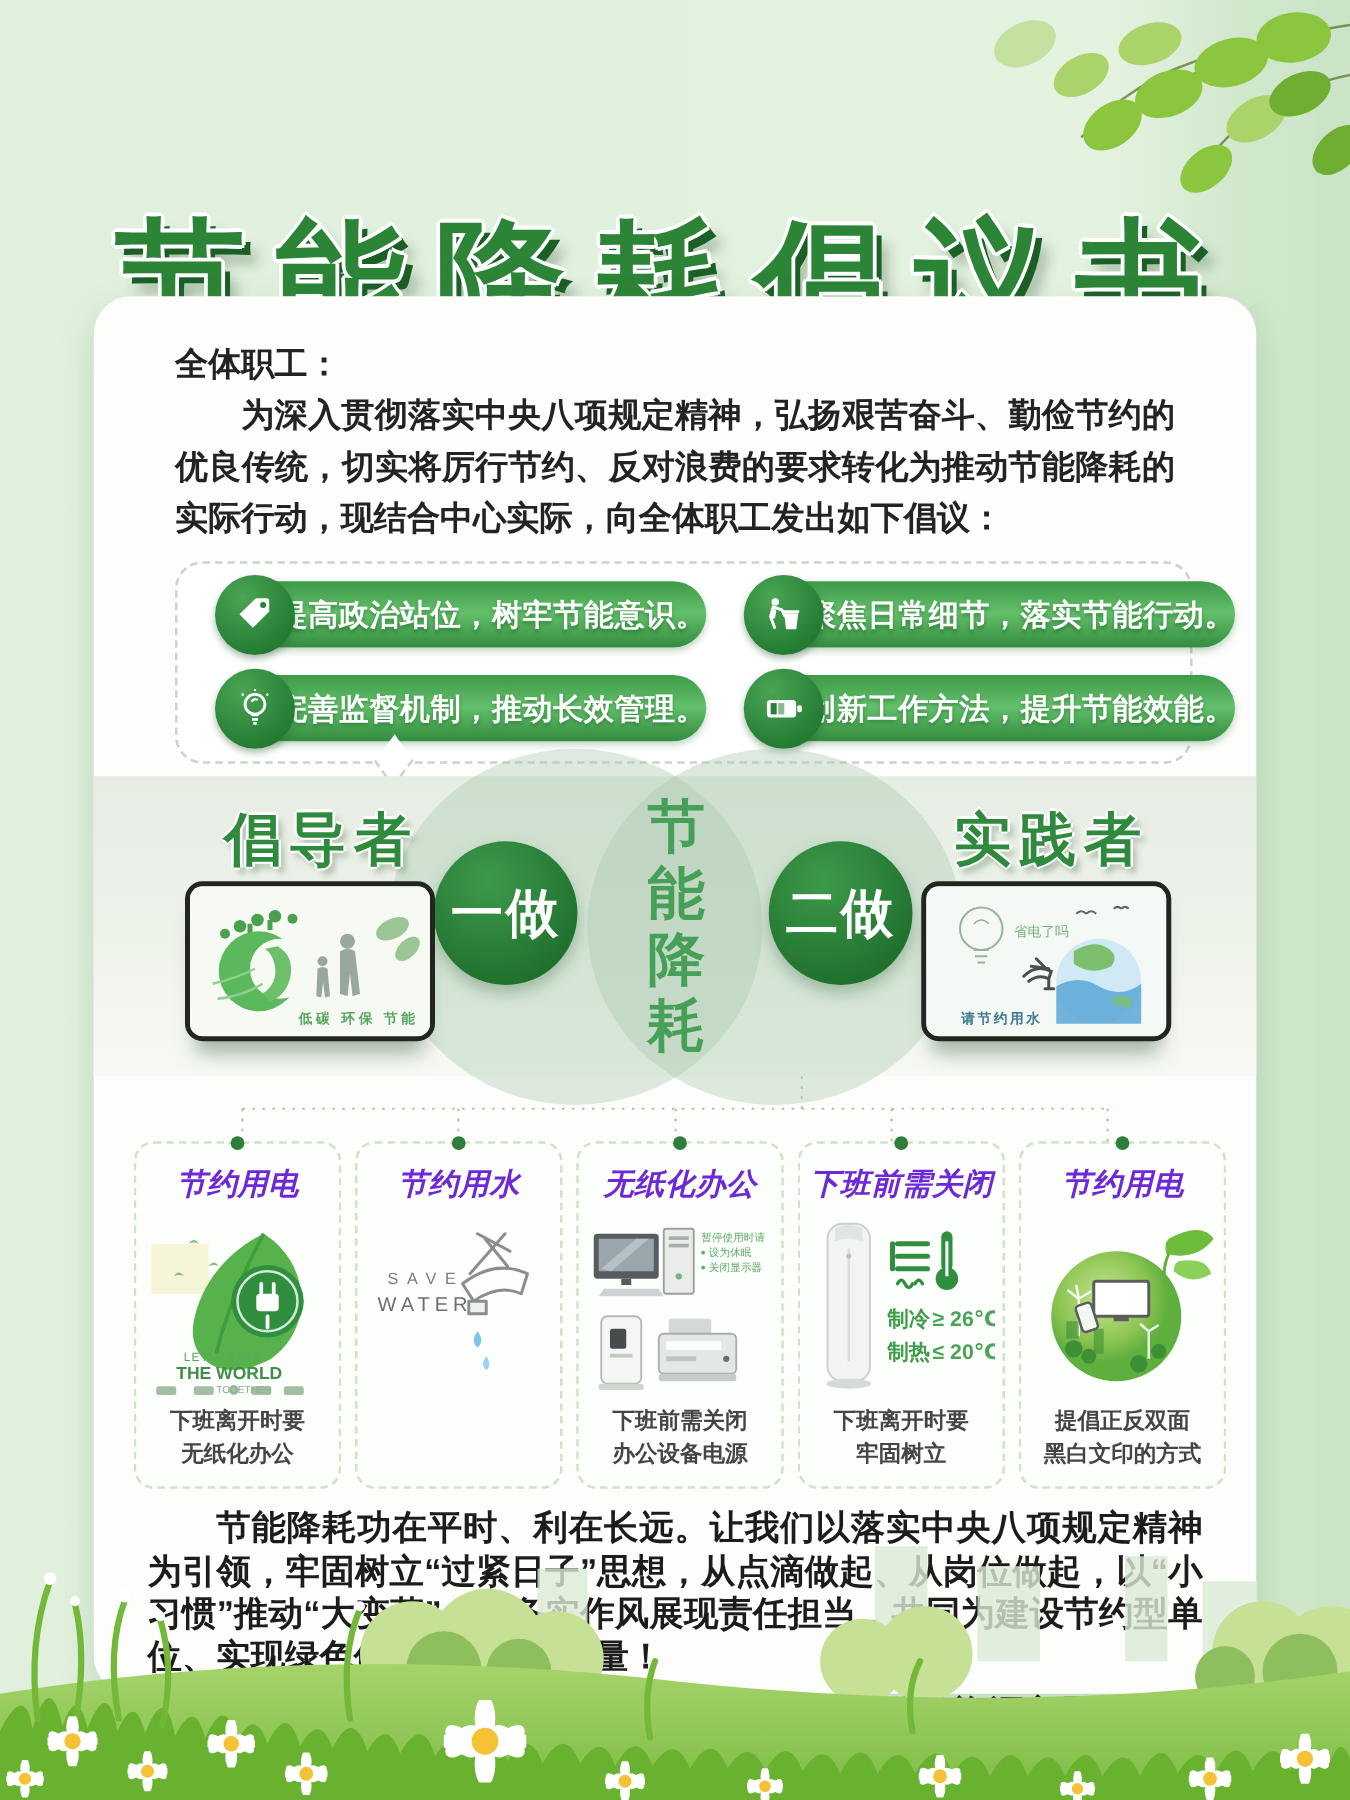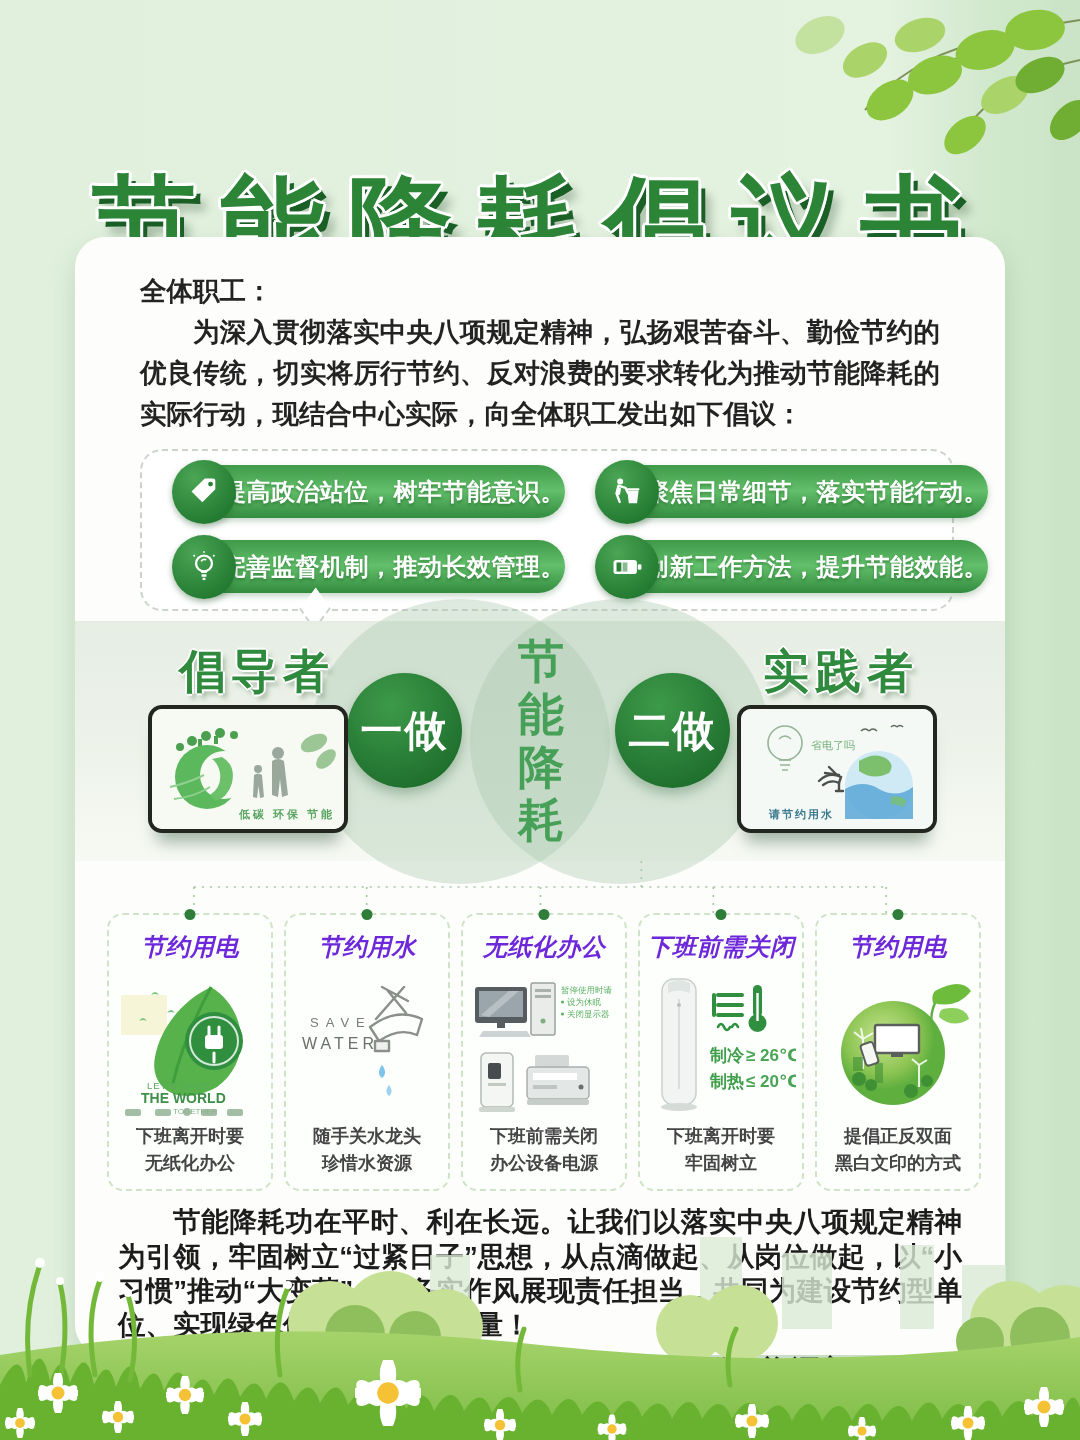--- a/index.html
+++ b/index.html
@@ -304,24 +304,20 @@
             <g stroke="#8a8f8a" stroke-width="2.4" fill="#fdfffd" stroke-linejoin="round">
               <path d="M78 58 q26 -20 52 -8 l-5 16 q-18 -8 -38 6 z"></path>
               <path d="M83 72 h14 v10 h-14 z" fill="#eef1ee"></path>
             </g>
             <g stroke="#8a8f8a" stroke-width="2.4" stroke-linecap="round">
               <path d="M96 22 l18 22 M112 18 l-28 32 M90 18 l26 14"></path>
             </g>
             <path d="M90 96 c4 5 4 10 0 13 c-4 -3 -4 -8 0 -13z" fill="#7ec3e8"></path>
             <path d="M97 116 c3.4 4.3 3.4 8.6 0 11 c-3.4 -2.4 -3.4 -6.7 0 -11z" fill="#9ed3ef"></path>
           </svg>
-        </div>
-        <div class="tip-cap">
-          <div>随手关水龙头</div>
-            <div>珍惜水资源</div>
         </div>
       </div>
 
       <div class="tip-card">
         <span class="card-dot"></span>
         <h3 class="tip-title">无纸化办公</h3>
         <div class="tip-art">
           <svg viewBox="0 0 150 152">
             <rect x="6" y="18" width="52" height="36" rx="3" fill="#565c60"></rect>
             <rect x="10" y="22" width="44" height="26" fill="#9aa6ab"></rect>

